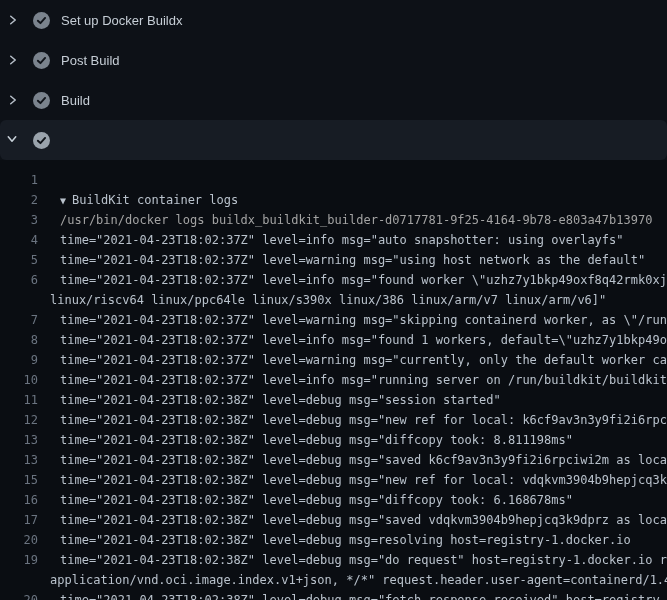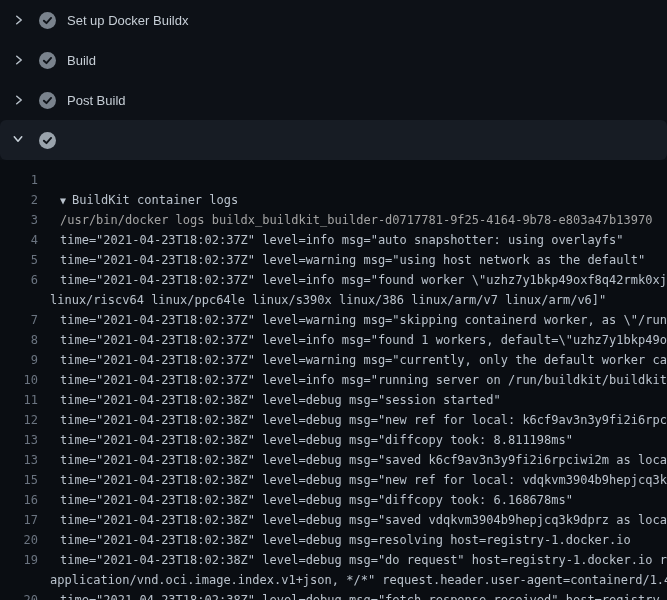--- a/index.html
+++ b/index.html
@@ -12,21 +12,21 @@
   
   .steps {
     background: #0d1117;
     width: 667px;
     height: 160px;
   }
   .step-row {
     height: 40px;
     display: flex;
     align-items: center;
-    padding-left: 12px;
+    padding-left: 6px;
     cursor: pointer;
   }
   .step-row .chev {
     width: 14px;
     height: 14px;
     flex-shrink: 0;
     display: flex;
     align-items: center;
     justify-content: center;
   }
@@ -114,37 +114,37 @@
         <path d="M5 3 L11 8 L5 13" fill="none" stroke="#b7c0c9" stroke-width="2" stroke-linecap="round" stroke-linejoin="round"></path>
       </svg>
     </span>
 
     <span class="check">
       <svg width="17" height="17" viewBox="0 0 16 16">
         <circle class="circle-fill" cx="8" cy="8" r="8"></circle>
         <path d="M4.6 8.2 L7 10.5 L11.4 5.6" fill="none" stroke="#10141a" stroke-width="1.8" stroke-linecap="round" stroke-linejoin="round"></path>
       </svg>
     </span>
-    <span class="step-label">Build</span>
+    <span class="step-label">Post Build</span>
   </div>
 
   <div class="step-row">
     <span class="chev chev-right">
       <svg width="12" height="12" viewBox="0 0 16 16">
         <path d="M5 3 L11 8 L5 13" fill="none" stroke="#b7c0c9" stroke-width="2" stroke-linecap="round" stroke-linejoin="round"></path>
       </svg>
     </span>
 
     <span class="check">
       <svg width="17" height="17" viewBox="0 0 16 16">
         <circle class="circle-fill" cx="8" cy="8" r="8"></circle>
         <path d="M4.6 8.2 L7 10.5 L11.4 5.6" fill="none" stroke="#10141a" stroke-width="1.8" stroke-linecap="round" stroke-linejoin="round"></path>
       </svg>
     </span>
-    <span class="step-label">Post Build</span>
+    <span class="step-label">Build</span>
   </div>
 
   <div class="step-row expanded">
 
     <span class="chev chev-down">
       <svg width="12" height="12" viewBox="0 0 16 16">
         <path d="M3 5 L8 11 L13 5" fill="none" stroke="#c8d1d9" stroke-width="2" stroke-linecap="round" stroke-linejoin="round"></path>
       </svg>
     </span>
     <span class="check">

